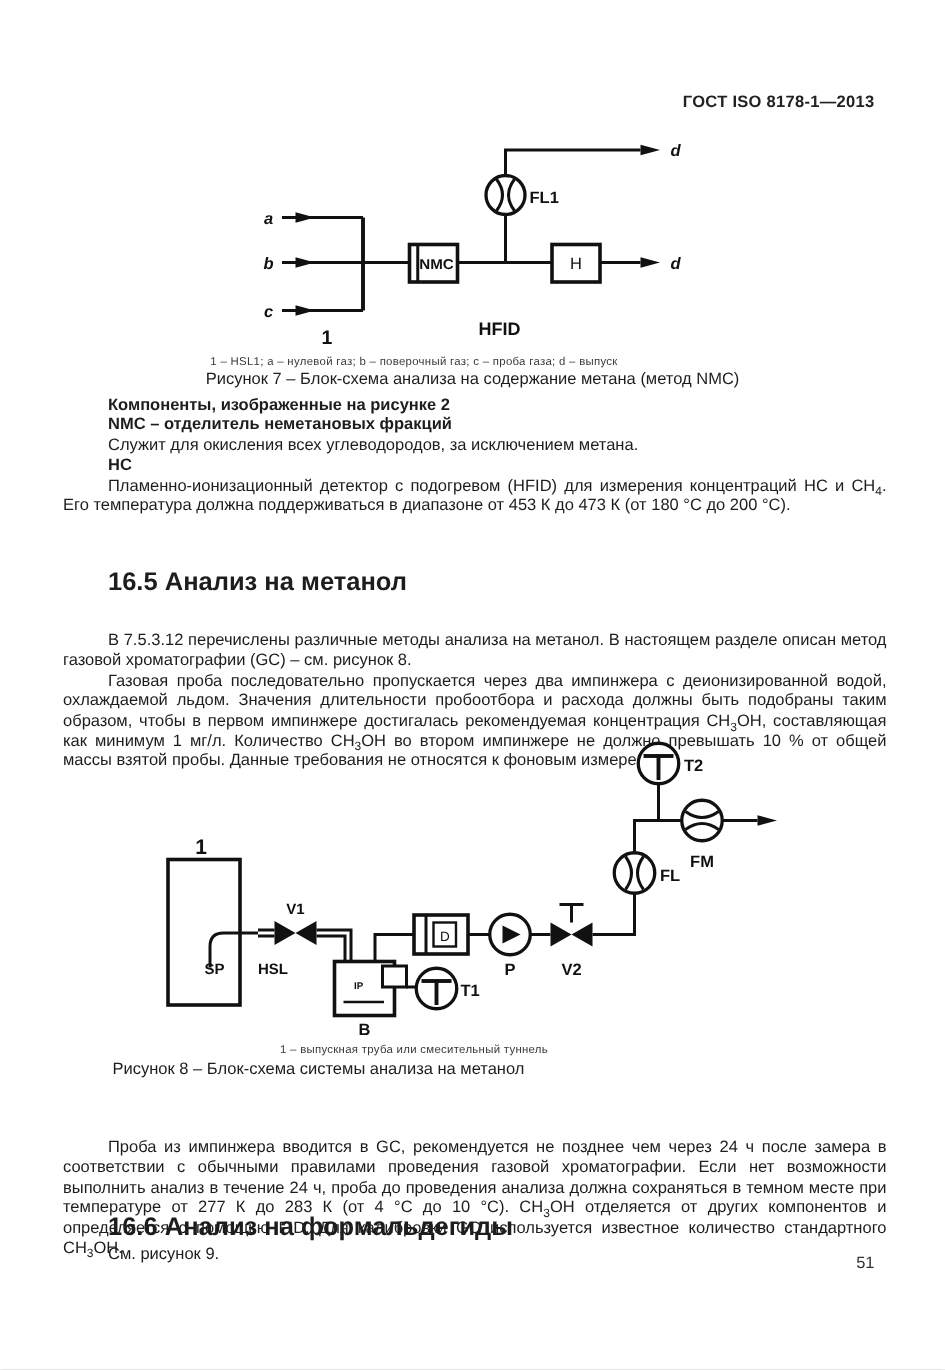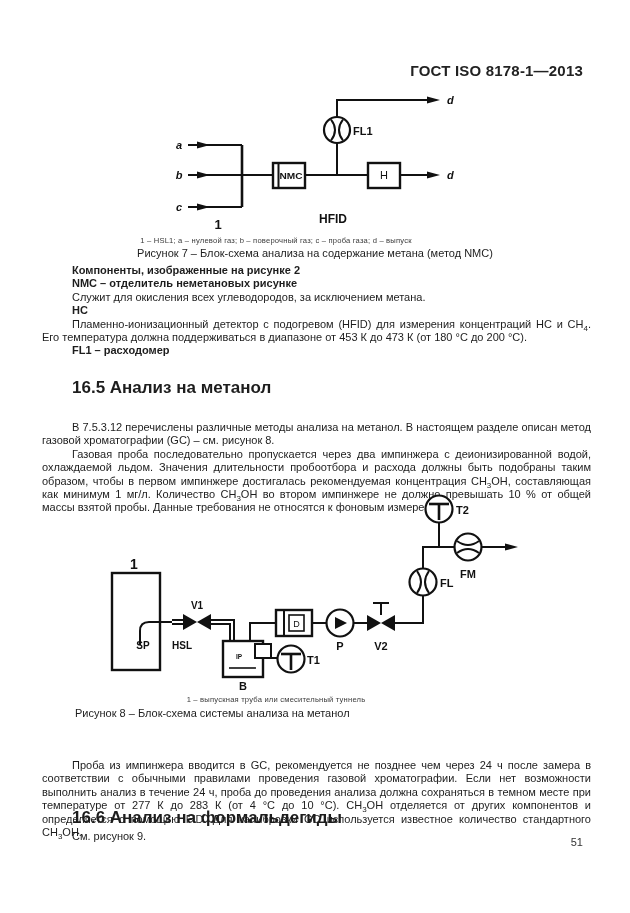--- a/index.html
+++ b/index.html
@@ -2,21 +2,21 @@
 <html><head>
 <meta charset="utf-8">
 <style>
   html,body{margin:0;padding:0;background:#e8e8e8;}
   .page{
     position:relative;width:630px;height:913px;background:#ffffff;
     font-family:"Liberation Sans",sans-serif;color:#1d1d1d;
     margin:0 auto;overflow:hidden;box-shadow:0 0 4px rgba(0,0,0,.3);
   }
   .hdr{
-    position:absolute;top:62px;right:47px;font-size:15px;font-weight:bold;
+    position:absolute;top:62px;right:47px;font-size:11px;font-weight:bold;
     letter-spacing:.2px;color:#222;
   }
   .txtblock{position:absolute;left:42px;width:549px;font-size:11px;line-height:13.4px;}
   .txtblock p{margin:0;text-align:justify;}
   .indent{text-indent:30px;}
   .b{font-weight:bold;}
   .h-sec{position:absolute;left:72px;font-size:17px;font-weight:bold;color:#1d1d1d;}
   .legend{
     position:absolute;left:0;width:552px;text-align:center;
     font-size:7.6px;color:#3a3a3a;letter-spacing:.2px;
@@ -80,25 +80,24 @@
     <text class="dlbl" x="299" y="93">d</text>
 
     <text class="blbl" x="185" y="137" text-anchor="middle" style="font-size:12px;">HFID</text>
   </svg>
 
   <div class="legend" style="top:236px;">1 – HSL1; a – нулевой газ; b – поверочный газ; c – проба газа; d – выпуск</div>
   <div class="figcap center" style="top:247px;">Рисунок 7 – Блок-схема анализа на содержание метана (метод NMC)</div>
 
   <div class="txtblock" style="top:264px;">
     <p class="b indent">Компоненты, изображенные на рисунке 2</p>
-    <p class="b indent">NMC – отделитель неметановых рисунке</p>
+    <p class="b indent">NMC – отделитель неметановых фракций</p>
     <p class="indent">Служит для окисления всех углеводородов, за исключением метана.</p>
     <p class="b indent">НС</p>
     <p class="indent">Пламенно-ионизационный детектор с подогревом (HFID) для измерения концентраций НС и CH<sub>4</sub>. Его температура должна поддерживаться в диапазоне от 453 К до 473 К (от 180 °С до 200 °С).</p>
-    <p class="b indent">FL1 – расходомер</p>
   </div>
 
   <div class="h-sec" style="top:378px;">16.5 Анализ на метанол</div>
   <div class="txtblock" style="top:421px;">
     <p class="indent">В 7.5.3.12 перечислены различные методы анализа на метанол. В настоящем разделе описан метод газовой хроматографии (GC) – см. рисунок 8.</p>
     <p class="indent">Газовая проба последовательно пропускается через два импинжера с деионизированной водой, охлаждаемой льдом. Значения длительности пробоотбора и расхода должны быть подобраны таким образом, чтобы в первом импинжере достигалась рекомендуемая концентрация CH<sub>3</sub>OH, составляющая как минимум 1 мг/л. Количество CH<sub>3</sub>OH во втором импинжере не должно превышать 10 % от общей массы взятой пробы. Данные требования не относятся к фоновым измерениям.</p>
   </div>
 
   <svg style="left:95px;top:493px;" width="440" height="202" viewBox="0 0 440 202">
 

